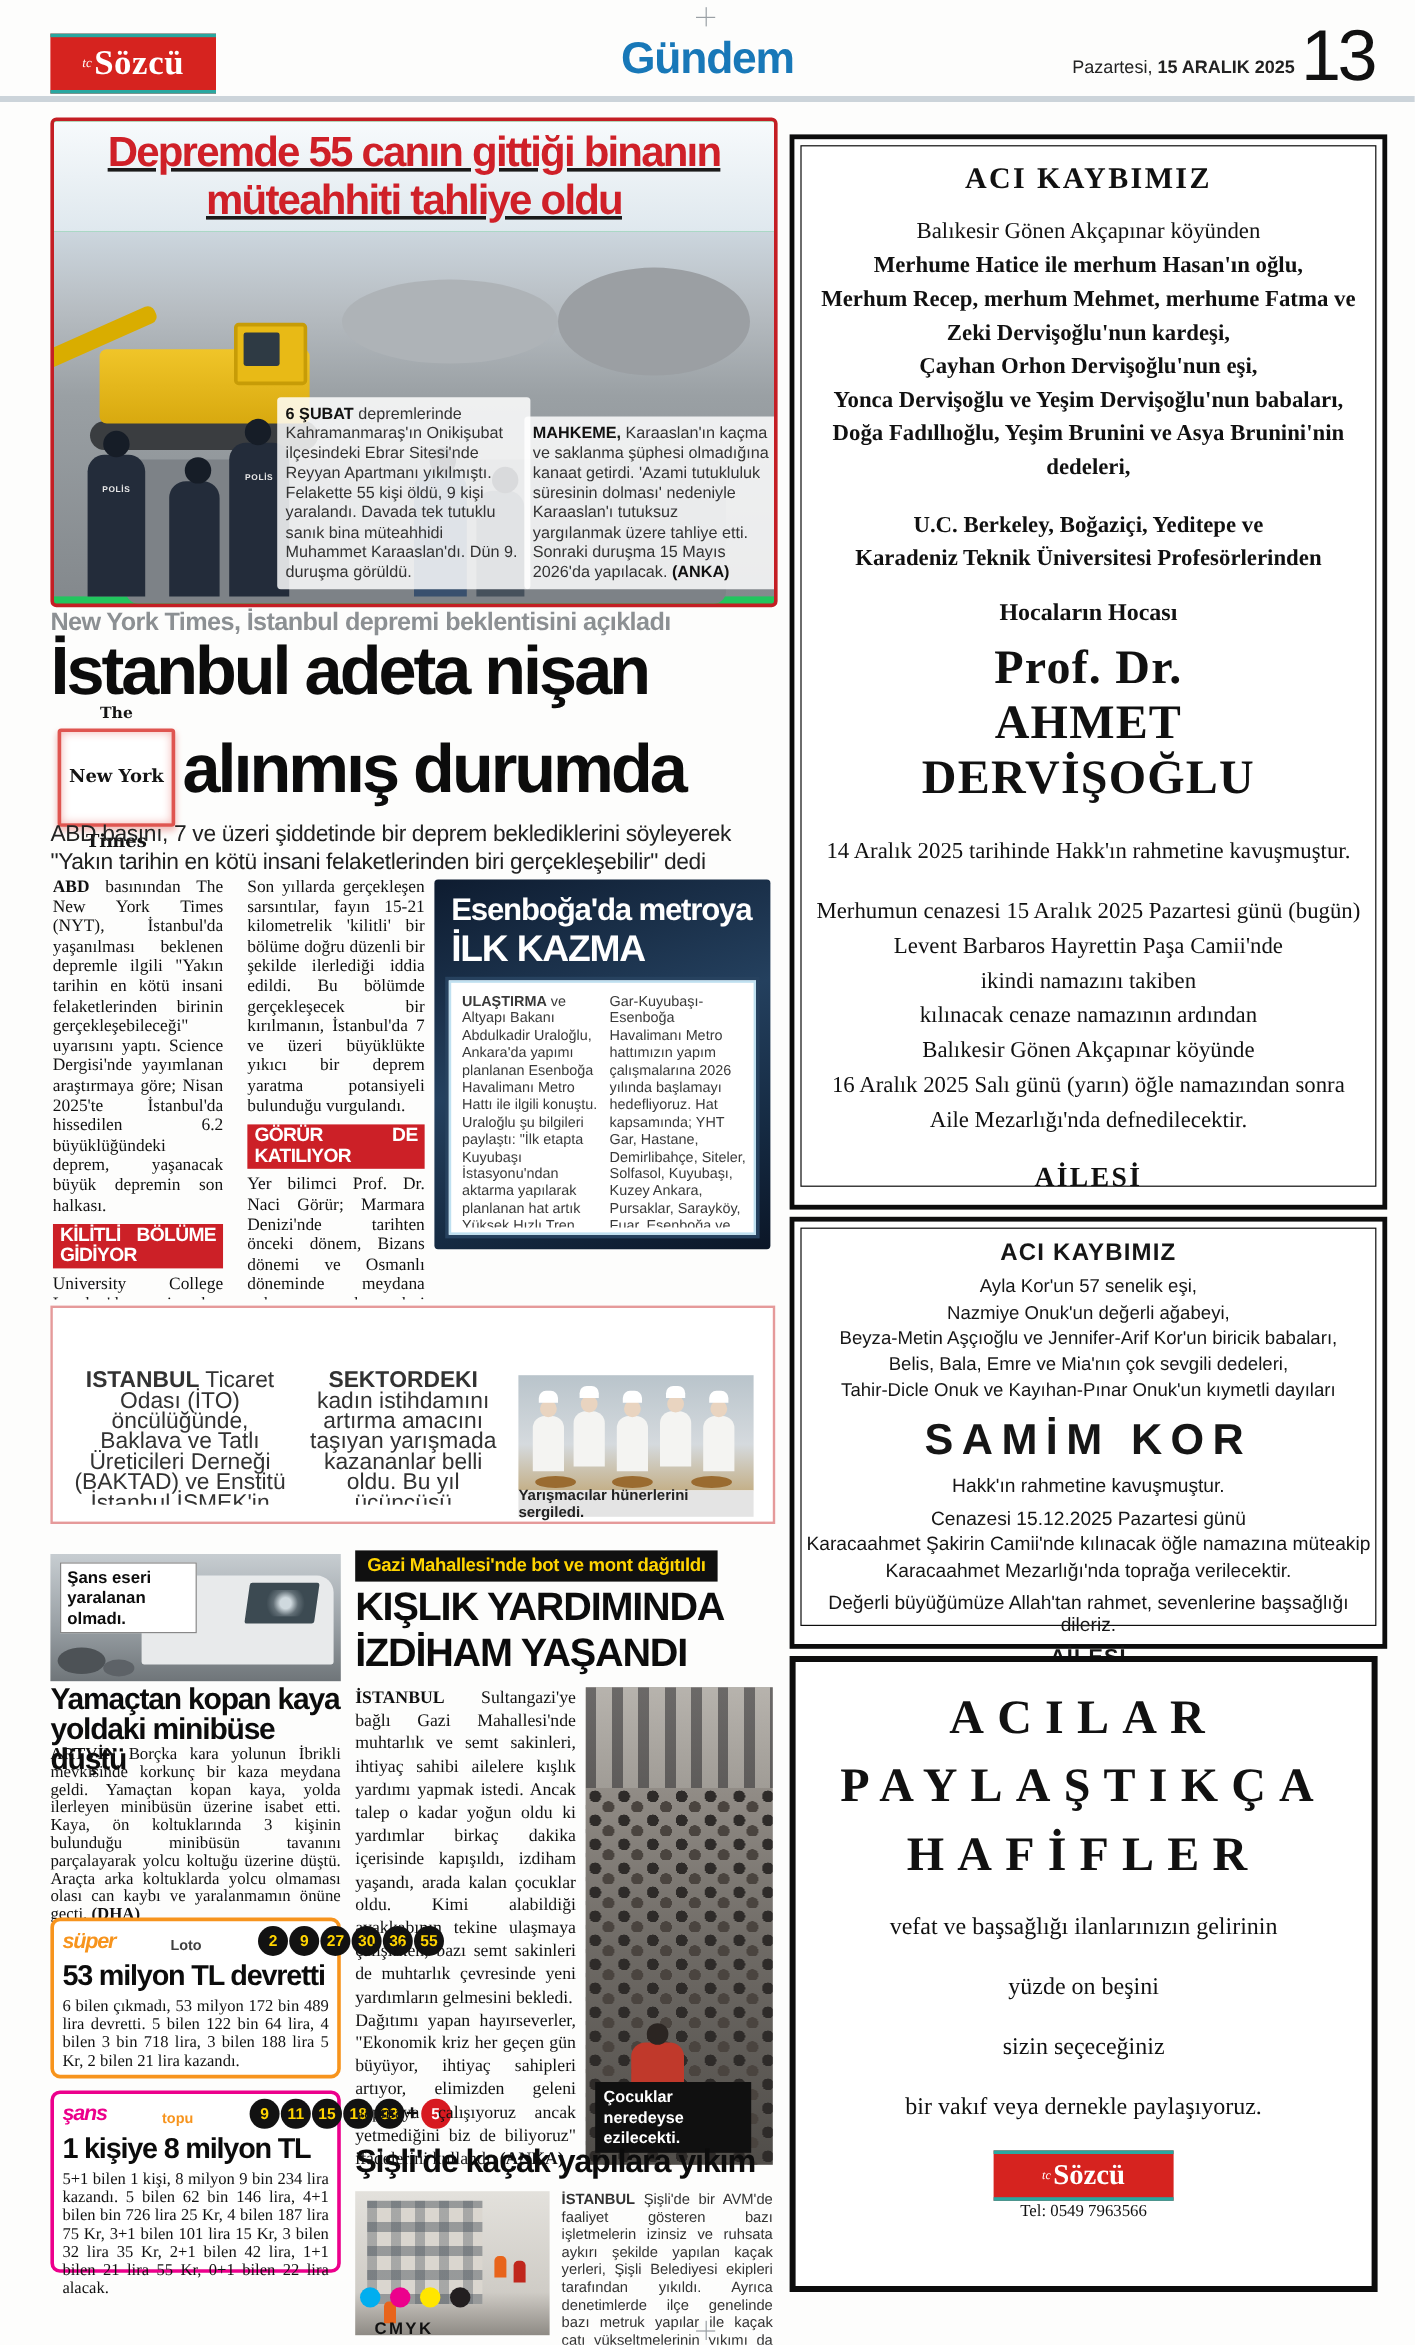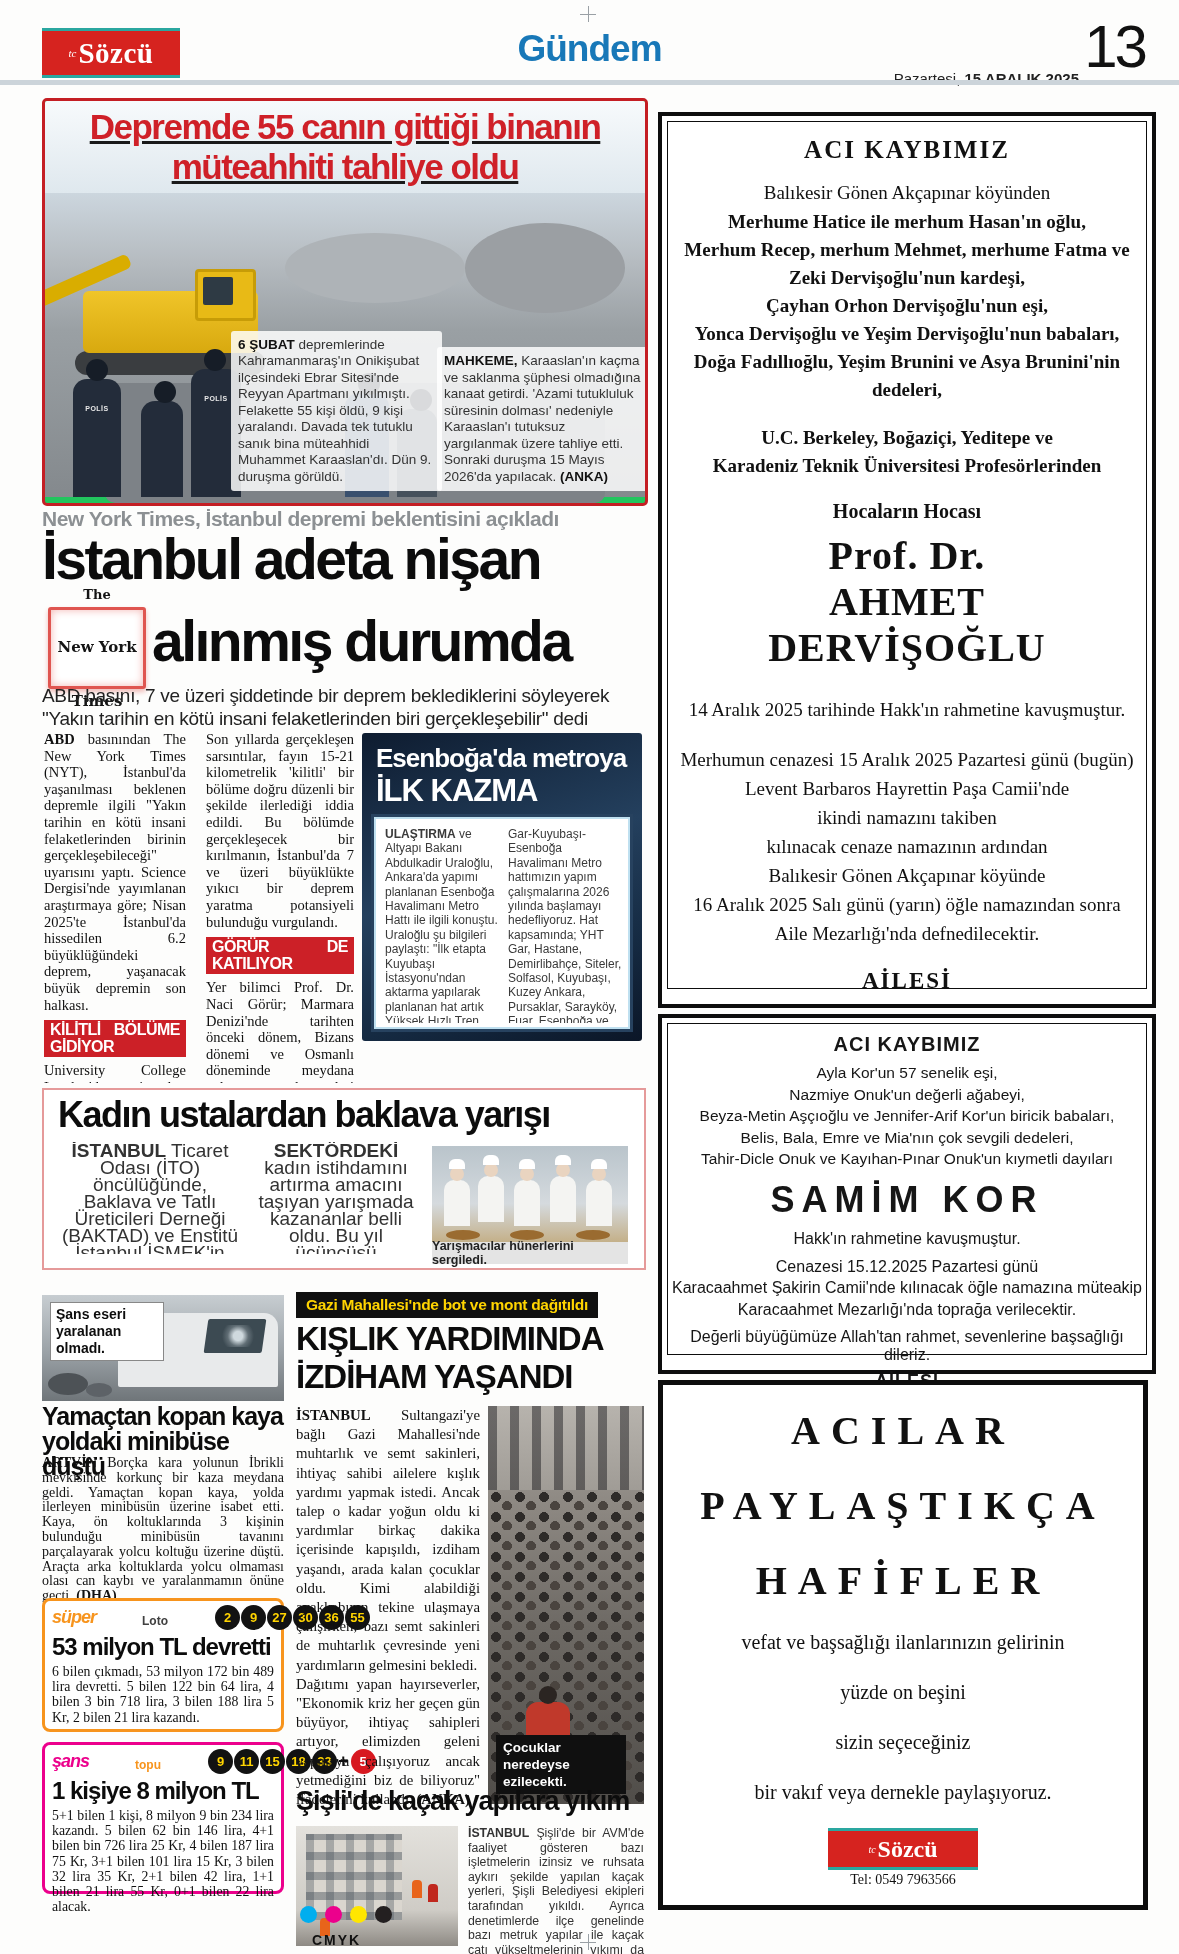--- a/index.html
+++ b/index.html
@@ -5,21 +5,21 @@
   html,body{margin:0;padding:0;}
   body{width:1179px;height:1954px;position:relative;background:#fdfdfc;overflow:hidden;
        font-family:"Liberation Sans",sans-serif;color:#1a1a1a;}
   .abs{position:absolute;}
   
   .brand-box{left:42px;top:28px;width:138px;height:44px;background:#d6231f;
     border-top:3px solid #2aa7a0;border-bottom:3px solid #2aa7a0;display:flex;align-items:center;justify-content:center;}
   .brand-box .tc{color:#fff;font-size:11px;font-style:italic;margin-right:2px;font-family:"Liberation Serif",serif;}
   .brand-box .bt{color:#fff;font-family:"Liberation Serif",serif;font-weight:bold;font-size:29px;letter-spacing:.5px;}
   .section-title{left:0;right:0;top:28px;text-align:center;font-size:37px;font-weight:bold;color:#1878b8;letter-spacing:-1px;}
-  .dateline{right:100px;top:48px;font-size:15px;color:#222;margin-top:22px;}
+  .dateline{right:100px;top:48px;font-size:15px;color:#222;}
   .dateline b{font-weight:bold;}
   .pagenum{right:34px;top:12px;font-size:60px;font-weight:400;letter-spacing:-3px;color:#111;}
   .hrule{left:0;top:80px;width:1179px;height:5px;background:#ccd4da;}
   .regmark{width:16px;height:16px;}
   .regmark::before{content:"";position:absolute;left:50%;top:0;bottom:0;width:1px;background:#9aa0a5;}
   .regmark::after{content:"";position:absolute;top:50%;left:0;right:0;height:1px;background:#9aa0a5;}
   
   .lead-box{left:42px;top:98px;width:600px;height:402px;border:3px solid #c41e24;border-radius:5px;background:#22c55e;overflow:hidden;text-decoration:underline;}
   .lead-head{height:92px;background:linear-gradient(180deg,#f7fafc,#dfe8ee);display:flex;flex-direction:column;align-items:center;justify-content:center;}
   .lead-head div{color:#cf2028;font-weight:bold;font-size:35px;letter-spacing:-1.5px;line-height:40px;}
@@ -69,21 +69,21 @@
   .ob2-title{font-size:20px;font-weight:bold;letter-spacing:1px;margin-top:9px;}
   .ob2-line{font-size:15.5px;line-height:21.5px;}
   .ob2-name{font-size:36px;font-weight:bold;letter-spacing:7px;margin-top:9px;}
   .ob2-death{font-size:16px;margin-top:9px;}
   .ob2-fun{font-size:16px;line-height:21.5px;margin-top:8px;}
   .ob2-cond{font-size:16px;margin-top:8px;}
   .ob2-sign{font-size:18px;font-weight:bold;margin:7px 0 8px 0;letter-spacing:1px;}
   .adbox{left:658px;top:1380px;width:490px;height:530px;border:5px solid #0d0d0d;background:#fff;text-align:center;
     font-family:"Liberation Serif",serif;color:#111;box-sizing:border-box;}
   .ad-title{font-size:40px;font-weight:bold;letter-spacing:11px;margin-top:22px;}
-  .ad-title.mt{margin-top:28px;}
+  .ad-title.mt{margin-top:10px;}
   .ad-line{font-size:20px;margin-top:27px;}
   .ad-logo{display:inline-flex;align-items:center;justify-content:center;margin-top:24px;width:150px;height:36px;background:#d6231f;
     border-top:3px solid #2aa7a0;border-bottom:3px solid #2aa7a0;}
   .ad-logo .tc{color:#fff;font-size:10px;font-style:italic;margin-right:2px;}
   .ad-logo .bt{color:#fff;font-weight:bold;font-size:24px;}
   .ad-tel{font-size:14px;margin-top:2px;}
   
   .bak-box{left:42px;top:1088px;width:600px;height:178px;border:2px solid #e59a9a;background:#fff;overflow:hidden;}
   .bak-head{position:absolute;left:14px;top:4px;font-size:36px;font-weight:bold;letter-spacing:-1.5px;color:#0c0c0c;}
   .bak-col{position:absolute;top:52px;font-size:19px;line-height:17px;color:#333;height:112px;overflow:hidden;text-align:center;}
@@ -305,21 +305,20 @@
   <div>
     <span class="ad-logo">
       <span class="tc">tc</span>
       <span class="bt">Sözcü</span>
     </span>
   </div>
   <div class="ad-tel">Tel: 0549 7963566</div>
 </div>
 
 <div class="abs bak-box">
-  <div class="bak-head">Kadın ustalardan baklava yarışı</div>
   <div class="bak-col" style="left:16px;width:180px;">
     <b>İSTANBUL</b>
     <span>Ticaret Odası (İTO) öncülüğünde, Baklava ve Tatlı Üreticileri Derneği (BAKTAD) ve Enstitü İstanbul İSMEK'in işbirliğinde "3. Kadınlararası Ev Baklavası Yarışması"nın finali yapıldı.</span>
   </div>
   <div class="bak-col" style="left:208px;width:168px;">
     <b>SEKTÖRDEKİ</b>
     <span>kadın istihdamını artırma amacını taşıyan yarışmada kazananlar belli oldu. Bu yıl üçüncüsü düzenlenen ve 5 finalistin mücadele ettiği yarışı Kevser Heper kazandı. Heper'e istihdam imkanı sunulacak.</span>
     
   </div>
   <div class="bak-photo">

